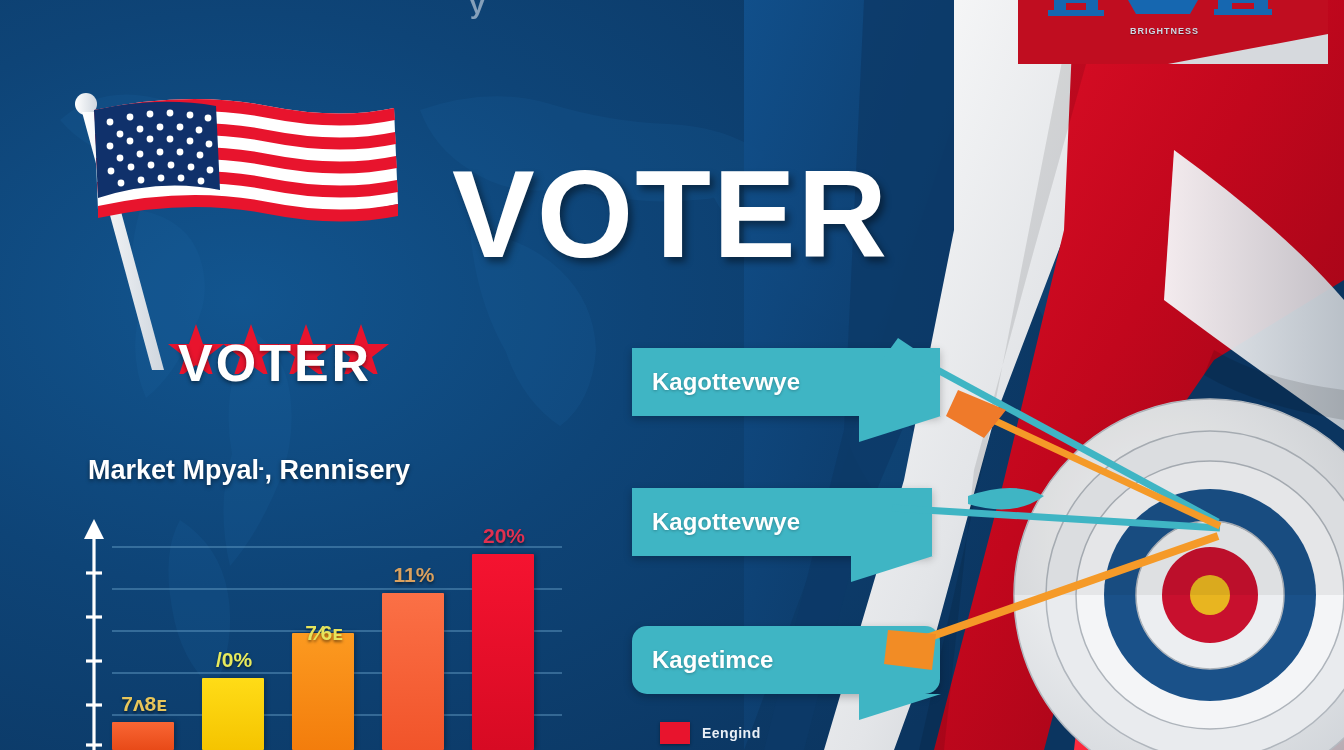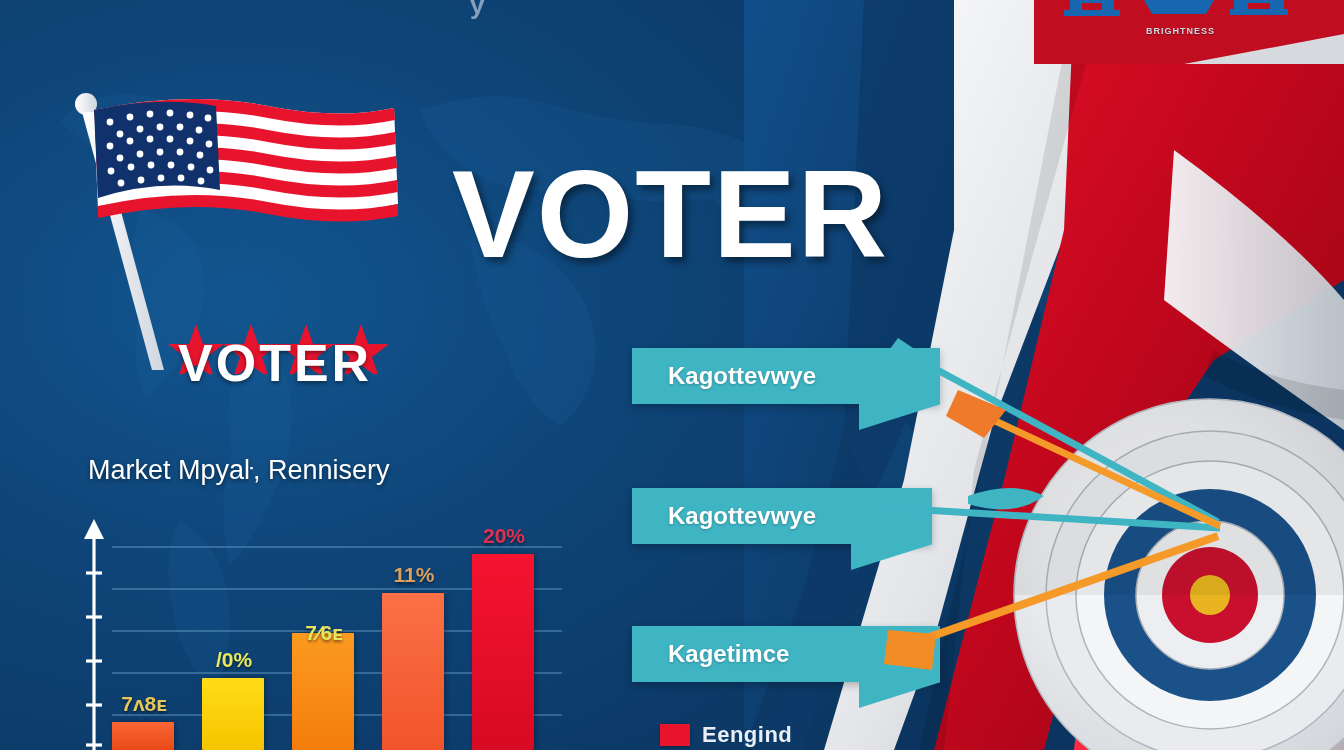--- a/index.html
+++ b/index.html
@@ -19,21 +19,21 @@
   }
   
   .worldmap { position:absolute; inset:0; opacity:.20; }
   .worldmap svg { width:100%; height:100%; display:block; }
 
   
   .drape { position:absolute; right:0; top:0; width:600px; height:750px; }
   .drape svg { width:100%; height:100%; display:block; }
 
   
-  .topbanner { position:absolute; right:0; top:0; width:310px; height:64px; }
+  .topbanner { position:absolute; right:16px; top:0; width:310px; height:64px; }
   .topbanner svg { width:100%; height:100%; display:block; }
   .topbanner .bannertxt {
     position:absolute; left:112px; top:26px;
     font-size:9px; letter-spacing:1px; color:#cfd9e4;
     font-weight:700; text-shadow:0 1px 1px rgba(0,0,0,.4);
     filter: blur(.35px);
   }
 
   
   .logo { position:absolute; left:68px; top:84px; width:340px; height:290px; }
@@ -56,75 +56,75 @@
   .headline-sub {
     position:absolute; left:470px; top:-10px;
     font-size:26px; font-weight:700; color:#e8eef5;
     opacity:.55; filter:blur(.6px); letter-spacing:1px;
   }
 
   
   .chart { position:absolute; left:72px; top:455px; width:490px; height:295px; }
   .chart-title {
     position:absolute; left:16px; top:0;
-    font-size:27px; font-weight:400; color:#fff;
+    font-size:27px; font-weight:700; color:#fff;
     white-space:nowrap; text-shadow:0 2px 4px rgba(0,0,0,.45);
   }
   .plot { position:absolute; left:0; top:62px; width:490px; height:233px; }
   .plot svg { position:absolute; inset:0; width:100%; height:100%; }
   .bars { position:absolute; left:38px; bottom:0; width:452px; height:215px; }
   .bar {
     position:absolute; bottom:0; width:62px;
     border-radius:1px;
     box-shadow:2px 0 5px rgba(0,0,0,.28);
   }
   .bar-label {
     position:absolute; width:90px; text-align:center;
     font-size:21px; font-weight:700;
     text-shadow:0 2px 3px rgba(0,0,0,.5);
     filter:blur(.35px);
     white-space:nowrap;
   }
 
   
   .callout {
-    position:absolute; height:56px;
+    position:absolute; height:68px;
     background:#3fb5c4;
     display:flex; align-items:center;
-    padding-left:36px;
+    padding-left:20px;
     box-shadow:0 3px 8px rgba(0,0,0,.25);
   }
   .callout .ctext {
     font-size:24px; font-weight:700; color:#ffffff;
     text-shadow:0 1px 3px rgba(0,0,0,.25);
     white-space:nowrap;
   }
   .callout .tail {
     position:absolute; right:-1px; top:100%;
     width:0; height:0;
     border-left:82px solid #3fb5c4;
     border-bottom:26px solid transparent;
   }
   #callout-1 { left:632px; top:348px; width:308px; }
   #callout-2 { left:632px; top:488px; width:300px; }
-  #callout-3 { left:632px; top:626px; width:308px; }
+  #callout-3 { left:632px; top:626px; width:308px;border-radius:15px; }
 
   
   .arrows { position:absolute; left:880px; top:330px; width:464px; height:420px; pointer-events:none; }
   .arrows svg { width:100%; height:100%; display:block; }
 
   
   .target { position:absolute; left:1010px; top:395px; width:400px; height:400px; }
   .target svg { width:100%; height:100%; display:block; }
 
   
   .legend { position:absolute; left:660px; top:722px; display:flex; align-items:center; gap:12px; }
   .legend-swatch { width:30px; height:22px; background:#e8142d; box-shadow:0 1px 3px rgba(0,0,0,.4); }
   .legend-label {
-    font-size:22px; font-weight:700; color:#e9eff6;
+    font-size:14px; font-weight:700; color:#e9eff6;
     filter:blur(.4px); letter-spacing:.5px;
   }
 </style>
 </head>
 <body>
 
 <div id="poster">
 
   <div class="worldmap">
     <svg viewBox="0 0 1344 750" preserveAspectRatio="xMidYMid slice">

